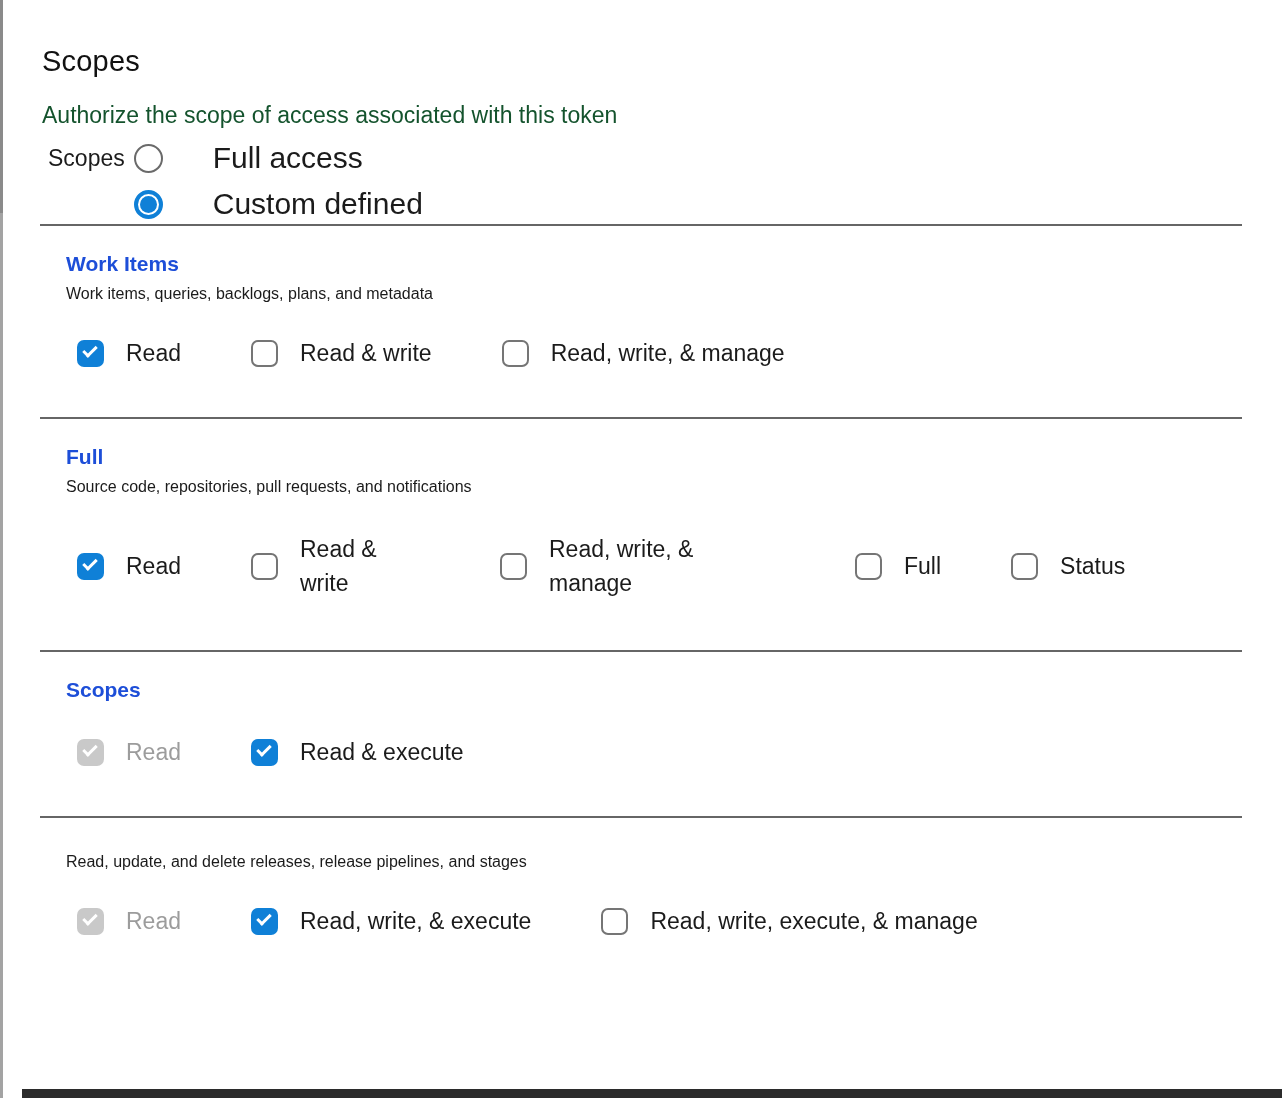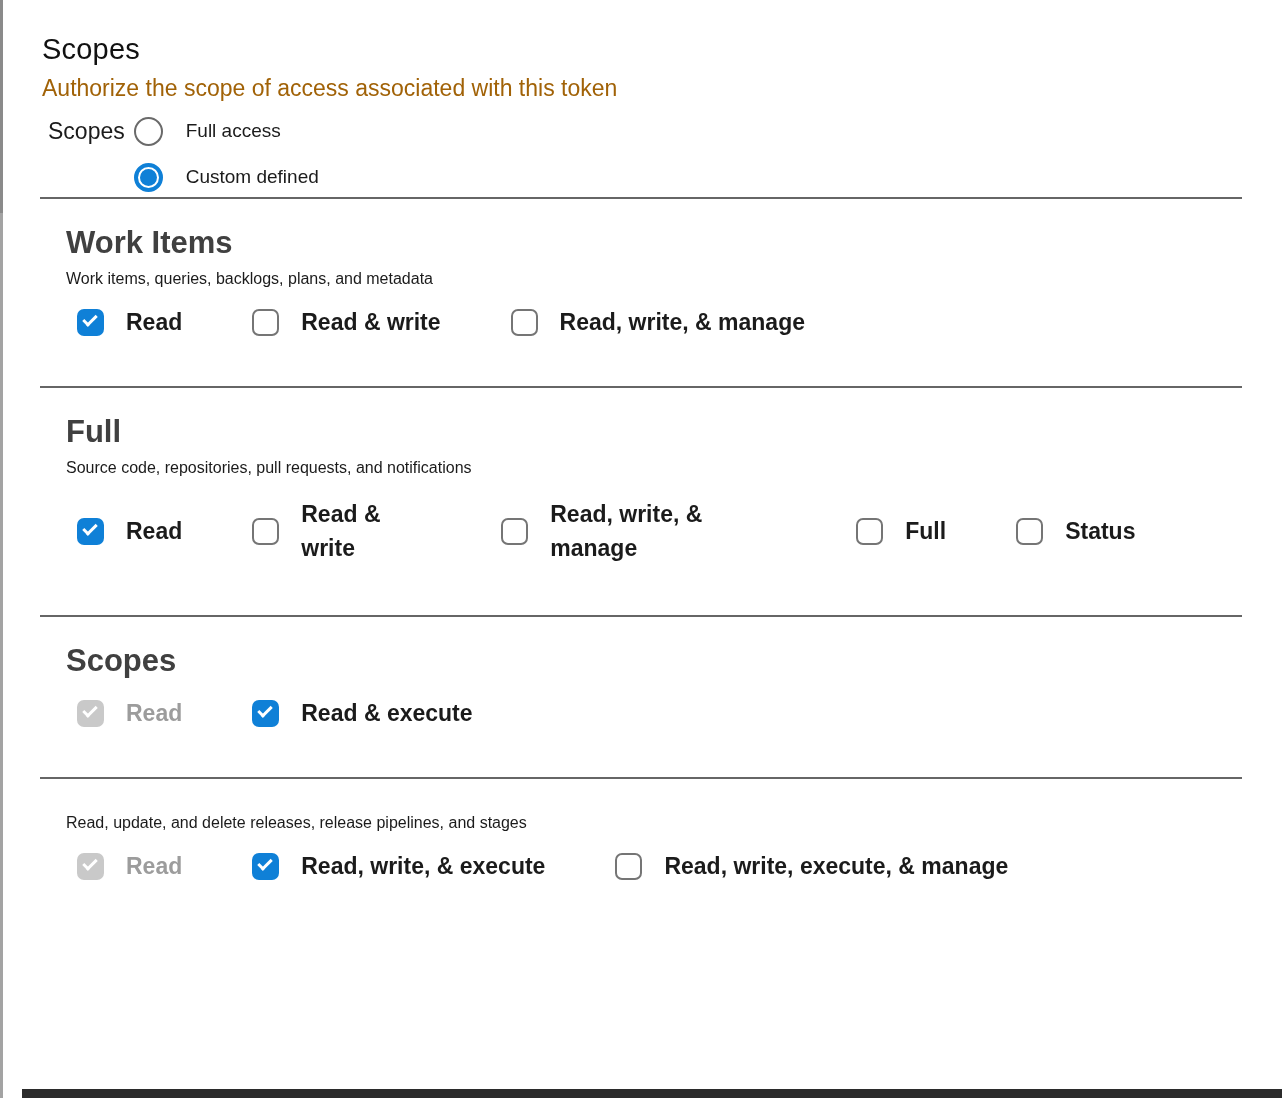--- a/index.html
+++ b/index.html
@@ -20,52 +20,51 @@
     background: #8a8a8a;
   }
 
   
   .bottom-bar {
     position: absolute; left: 22px; right: 0; bottom: 0; height: 9px;
     background: #2b2b2b;
   }
 
   .page {
-    position: absolute; left: 40px; top: 0; width: 1202px;
+    position: absolute; left: 40px; top: 12px; width: 1202px;
   }
 
   
   .top-block { padding: 33px 0 0 2px; }
   .page-title { font-size: 29px; font-weight: 500; color: #111; letter-spacing: .2px; }
-  .page-subtitle { font-size: 23px; margin-top: 9px; color: #a16207; }
+  .page-subtitle { font-size: 23px; margin-top: 24px; color: #14532d; }
 
   .radio-group { display: flex; margin-top: 9px; padding-left: 6px; }
   .radio-group-label { font-size: 23px; line-height: 40px; height: 40px; }
   .radios { margin-left: 9px; display: flex; flex-direction: column; row-gap: 6px; }
   .radio-row { display: flex; align-items: center; height: 40px; column-gap: 23px; cursor: pointer; }
   .radio { width: 29px; height: 29px; border-radius: 50%; flex: none; position: relative; background: #fff; }
   .radio.off { border: 2px solid #6a6a6a; }
   .radio.on  { border: 4px solid #0f80d7; }
   .radio.on::after {
     content: ""; position: absolute; inset: 2px; border-radius: 50%; background: #0f80d7;
   }
-  .radio-label { font-size: 19px; }
+  .radio-label { font-size: 30px; margin-left: 27px; }
 
   
   .section {
     border-top: 2px solid #666666;
     padding: 26px 0 50px 26px;
   }
-  .section-title { font-size: 31px; font-weight: 700; color: #404040; }
+  .section-title { font-size: 21px; font-weight: 700; color: #1d4ed8; }
   .section-desc { font-size: 16px; margin-top: 9px; }
 
   .cb-row {
-    display: flex; align-items: center; margin-top: 20px; margin-left: 11px;
+    display: flex; align-items: center; margin-top: 36px; margin-left: 11px;
     column-gap: 70px;
-    font-weight: bold;
   }
   .cb-item { display: flex; align-items: center; column-gap: 22px; cursor: pointer; }
   .cb-item.disabled { cursor: default; }
 
   .cb {
     width: 27px; height: 27px; border-radius: 7px; flex: none; position: relative;
   }
   .cb.unchecked { background: #fff; border: 2px solid #757575; }
   .cb.checked   { background: #0f80d7; }
   .cb.discheck  { background: #c9c9c9; }

